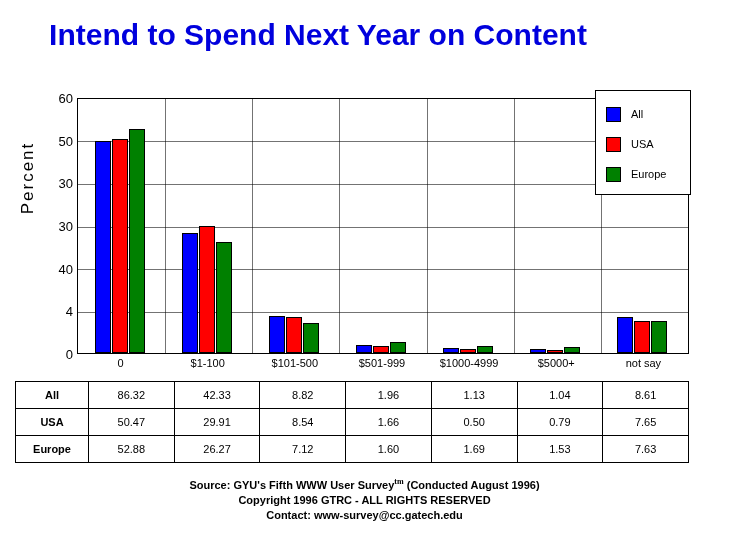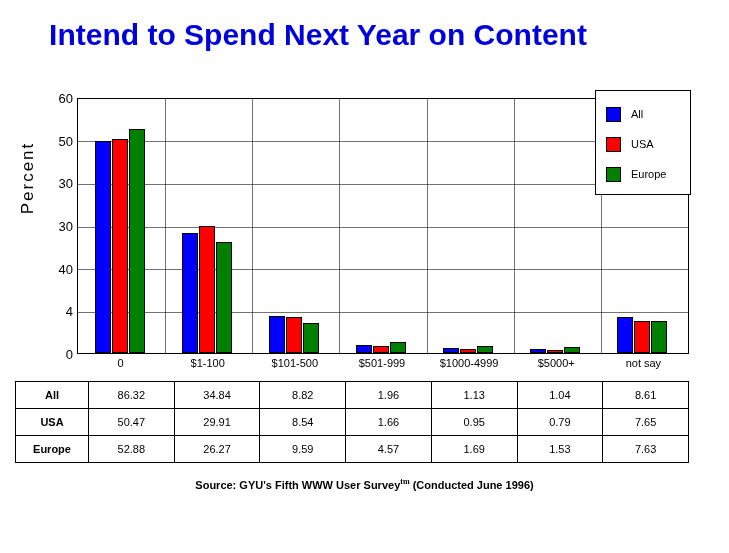--- a/index.html
+++ b/index.html
@@ -287,49 +287,51 @@
       <span class="legend-swatch" style="background:#008000"></span>
       <span class="legend-label">Europe</span>
     </div>
   </div>
 
   <table id="data-table">
     <tbody>
         <tr>
       <td class="rowhead">All</td>
       <td>86.32</td>
-      <td>34.84</td>
+      <td>42.33</td>
       <td>8.82</td>
       <td>1.96</td>
       <td>1.13</td>
       <td>1.04</td>
       <td>8.61</td>
     </tr>
     <tr>
       <td class="rowhead">USA</td>
       <td>50.47</td>
       <td>29.91</td>
       <td>8.54</td>
       <td>1.66</td>
-      <td>0.95</td>
+      <td>0.50</td>
       <td>0.79</td>
       <td>7.65</td>
     </tr>
     <tr>
       <td class="rowhead">Europe</td>
       <td>52.88</td>
       <td>26.27</td>
-      <td>9.59</td>
-      <td>4.57</td>
+      <td>7.12</td>
+      <td>1.60</td>
       <td>1.69</td>
       <td>1.53</td>
       <td>7.63</td>
     </tr>
   </tbody>
     </table>
 
   <div id="footer">
     <div>
-      <span>Source: GYU's Fifth WWW User Survey</span><sup>tm</sup><span> (Conducted June 1996)</span>
-    </div>
+      <span>Source: GYU's Fifth WWW User Survey</span><sup>tm</sup><span> (Conducted August 1996)</span>
+    </div>
+    <div>Copyright 1996 GTRC -  ALL RIGHTS RESERVED</div>
+    <div>Contact: www-survey@cc.gatech.edu</div>
   </div>
 
 </div>
 
 </body></html>

